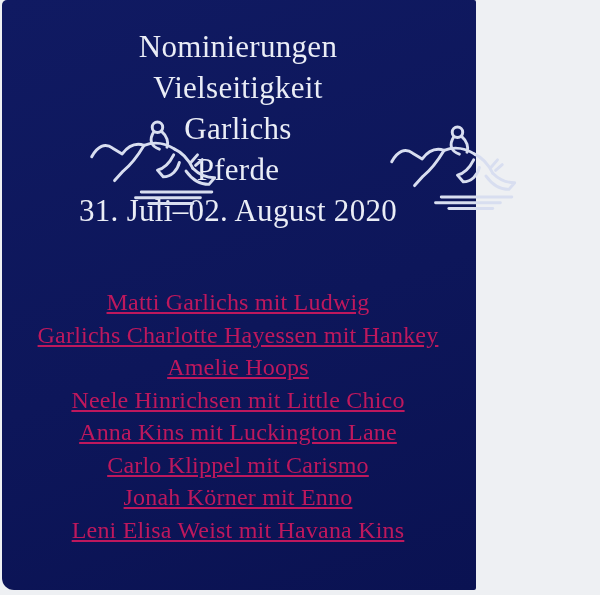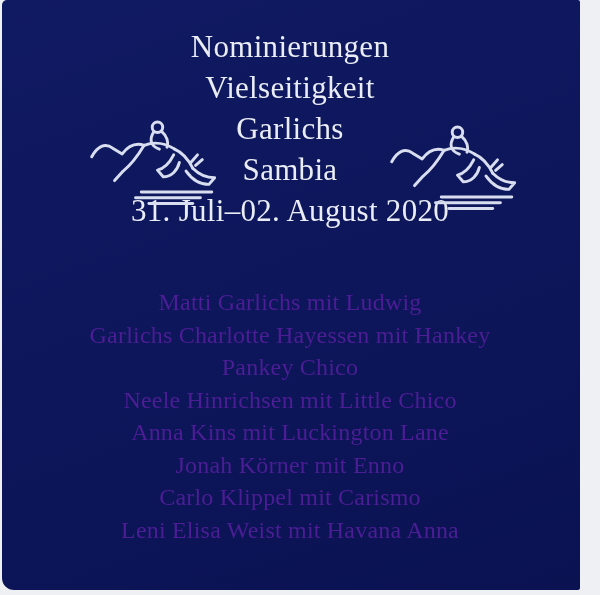--- a/index.html
+++ b/index.html
@@ -6,21 +6,21 @@
     margin: 0;
     padding: 0;
     width: 600px;
     height: 595px;
     background: #eef0f3;
     overflow: hidden;
     font-family: "Liberation Serif", "DejaVu Serif", serif;
   }
   .stage {
     position: relative;
-    width: 580px;
+    width: 476px;
     height: 595px;
   }
   .panel {
     position: absolute;
     top: 0;
     left: 2px;
     right: 0;
     bottom: 5px;
     background: #0d175c;
     background: linear-gradient(160deg, #101a62 0%, #0d165a 55%, #0a1252 100%);
@@ -39,21 +39,22 @@
     line-height: 41px;
     letter-spacing: 0.3px;
     white-space: nowrap;
   }
   .noms {
     position: absolute;
     top: 286px;
     left: 0;
     right: 0;
     text-align: center;
-    color: #4c1d95;
+    color: #be185d;
+    text-decoration: underline;
   }
   .nom-line {
     font-size: 24px;
     line-height: 32.5px;
     letter-spacing: 0.2px;
     white-space: nowrap;
   }
   .horse-icon {
     position: absolute;
     width: 162px;
@@ -66,21 +67,21 @@
 </head>
 <body>
 
 <div class="stage">
   <div class="panel"></div>
 
   <div class="header">
     <div class="h-line">Nominierungen</div>
     <div class="h-line">Vielseitigkeit</div>
     <div class="h-line">Garlichs</div>
-    <div class="h-line">Sambia</div>
+    <div class="h-line">Pferde</div>
     <div class="h-line">31. Juli–02. August 2020</div>
   </div>
 
   <div class="horse-icon horse-left">
     <svg viewBox="0 0 170 95" aria-hidden="true">
       <g fill="none" stroke="#d8def0" stroke-width="3.1" stroke-linecap="round" stroke-linejoin="round">
         <path d="M6 42 C12 31 20 27 28 33 L38 39 C44 31 52 27 61 30"></path>
         <path d="M61 30 C72 26 84 28 93 34"></path>
         <circle cx="75" cy="11" r="5.5"></circle>
         <path d="M71 16 C66 24 68 31 77 34"></path>
@@ -115,20 +116,20 @@
         <path d="M58 79 H132"></path>
         <path d="M52 85 H120"></path>
         <path d="M66 91 H112"></path>
       </g>
     </svg>
   </div>
 
   <div class="noms">
       <div class="nom-line">Matti Garlichs mit Ludwig</div>
       <div class="nom-line">Garlichs Charlotte Hayessen mit Hankey</div>
-      <div class="nom-line">Pankey Chico</div>
+      <div class="nom-line">Amelie Hoops</div>
       <div class="nom-line">Neele Hinrichsen mit Little Chico</div>
       <div class="nom-line">Anna Kins mit Luckington Lane</div>
+      <div class="nom-line">Carlo Klippel mit Carismo</div>
       <div class="nom-line">Jonah Körner mit Enno</div>
-      <div class="nom-line">Carlo Klippel mit Carismo</div>
-      <div class="nom-line">Leni Elisa Weist mit Havana Anna</div>
+      <div class="nom-line">Leni Elisa Weist mit Havana Kins</div>
     </div>
 </div>
 
 </body></html>

